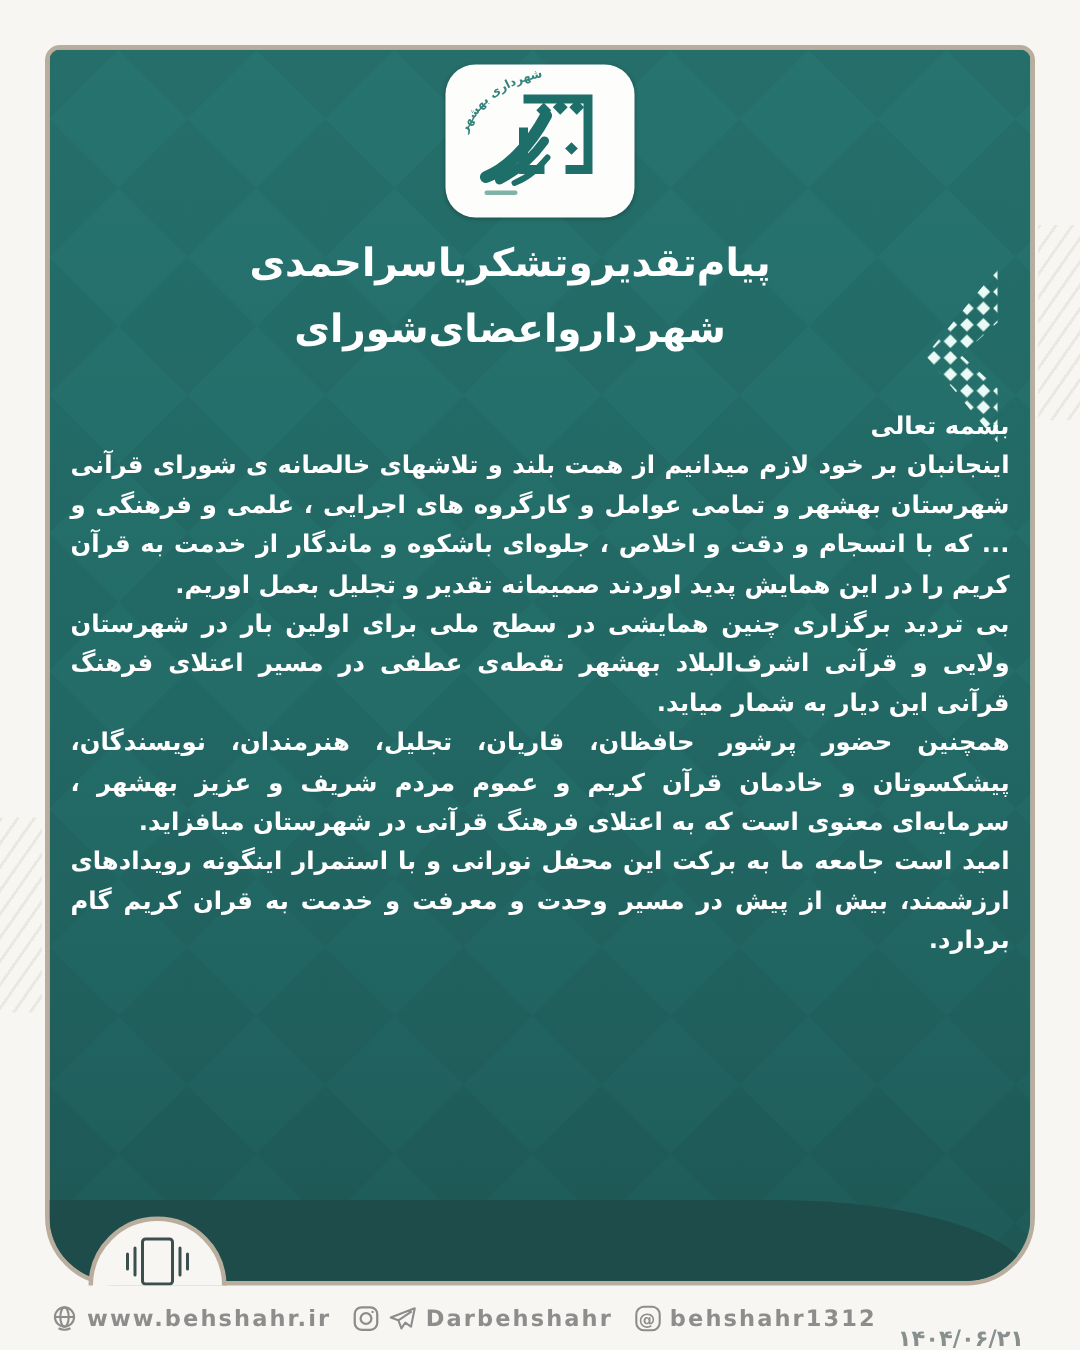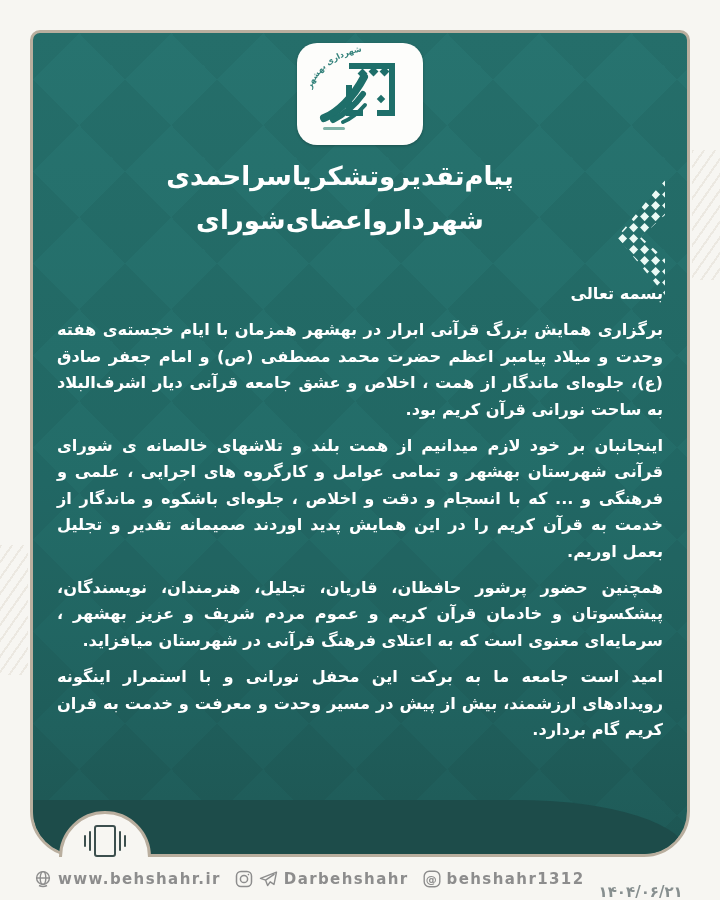--- a/index.html
+++ b/index.html
@@ -48,21 +48,21 @@
     direction:rtl;text-align:center;color:#ffffff;font-weight:bold;
     font-size:26px;line-height:1.68;letter-spacing:-.3px;
   }
   .chevron{position:absolute;right:18px;top:146px;z-index:2;}
   
   .body-text{
     position:absolute;left:14px;right:14px;top:238px;z-index:2;
     direction:rtl;color:#ffffff;font-weight:bold;
     font-size:16.2px;line-height:1.63;
   }
-  .body-text p{margin:10px;text-align:justify;}
+  .body-text p{margin:0;text-align:justify;}
   .body-text p.bismillah{text-align:right;}
   
   .bump-clip{
     position:absolute;left:56px;top:806px;width:104px;height:51px;
     overflow:hidden;z-index:5;
   }
   .bump{
     position:absolute;left:3px;top:5px;width:92px;height:92px;
     background:#f7f6f2;border:3px solid #b9ae9e;border-radius:50%;
     box-sizing:border-box;
@@ -119,22 +119,22 @@
     </defs>
     <path d="M58,0 L58,36 L34,58 L58,80 L58,116 L10,58 Z" fill="url(#dm)"></path>
   </svg>
 
   <div class="title">
     <div>پیام‌تقدیروتشکریاسراحمدی شهردارواعضای‌شورای</div>
   </div>
 
   <div class="body-text">
     <p class="bismillah">بسمه تعالی</p>
-    <p>برگزاری همایش بزرگ قرآنی ابرار در بهشهر همزمان با ایام خجسته‌ی هفته وحدت و میلاد پیامبر اعظم حضرت محمد مصطفی (ص) و امام جعفر صادق (ع)، جلوه‌ای ماندگار از همت ، اخلاص و عشق جامعه قرآنی دیار اشرف‌البلاد به ساحت نورانی قرآن کریم بود.</p>
     <p>اینجانبان بر خود لازم میدانیم از همت بلند و تلاشهای خالصانه ی شورای قرآنی شهرستان بهشهر و تمامی عوامل و کارگروه های اجرایی ، علمی و فرهنگی و ... که با انسجام و دقت و اخلاص ، جلوه‌ای باشکوه و ماندگار از خدمت به قرآن کریم را در این همایش پدید اوردند صمیمانه تقدیر و تجلیل بعمل اوریم.</p>
+    <p>بی تردید برگزاری چنین همایشی در سطح ملی برای اولین بار در شهرستان ولایی و قرآنی اشرف‌البلاد بهشهر نقطه‌ی عطفی در مسیر اعتلای فرهنگ قرآنی این دیار به شمار میاید.</p>
     <p>همچنین حضور پرشور حافظان، قاریان، تجلیل، هنرمندان، نویسندگان، پیشکسوتان و خادمان قرآن کریم و عموم مردم شریف و عزیز بهشهر ، سرمایه‌ای معنوی است که به اعتلای فرهنگ قرآنی در شهرستان میافزاید.</p>
     <p>امید است جامعه ما به برکت این محفل نورانی و با استمرار اینگونه رویدادهای ارزشمند، بیش از پیش در مسیر وحدت و معرفت و خدمت به قران کریم گام بردارد.</p>
   </div>
 </div>
 
 <div class="bump-clip">
   <div class="bump">
     <svg class="ico" width="44" height="36" viewBox="0 0 44 36">
       <g stroke="#3c4f4e" stroke-width="2" fill="none" stroke-linecap="round">
         <rect x="12" y="2" width="20" height="30" rx="2"></rect>

